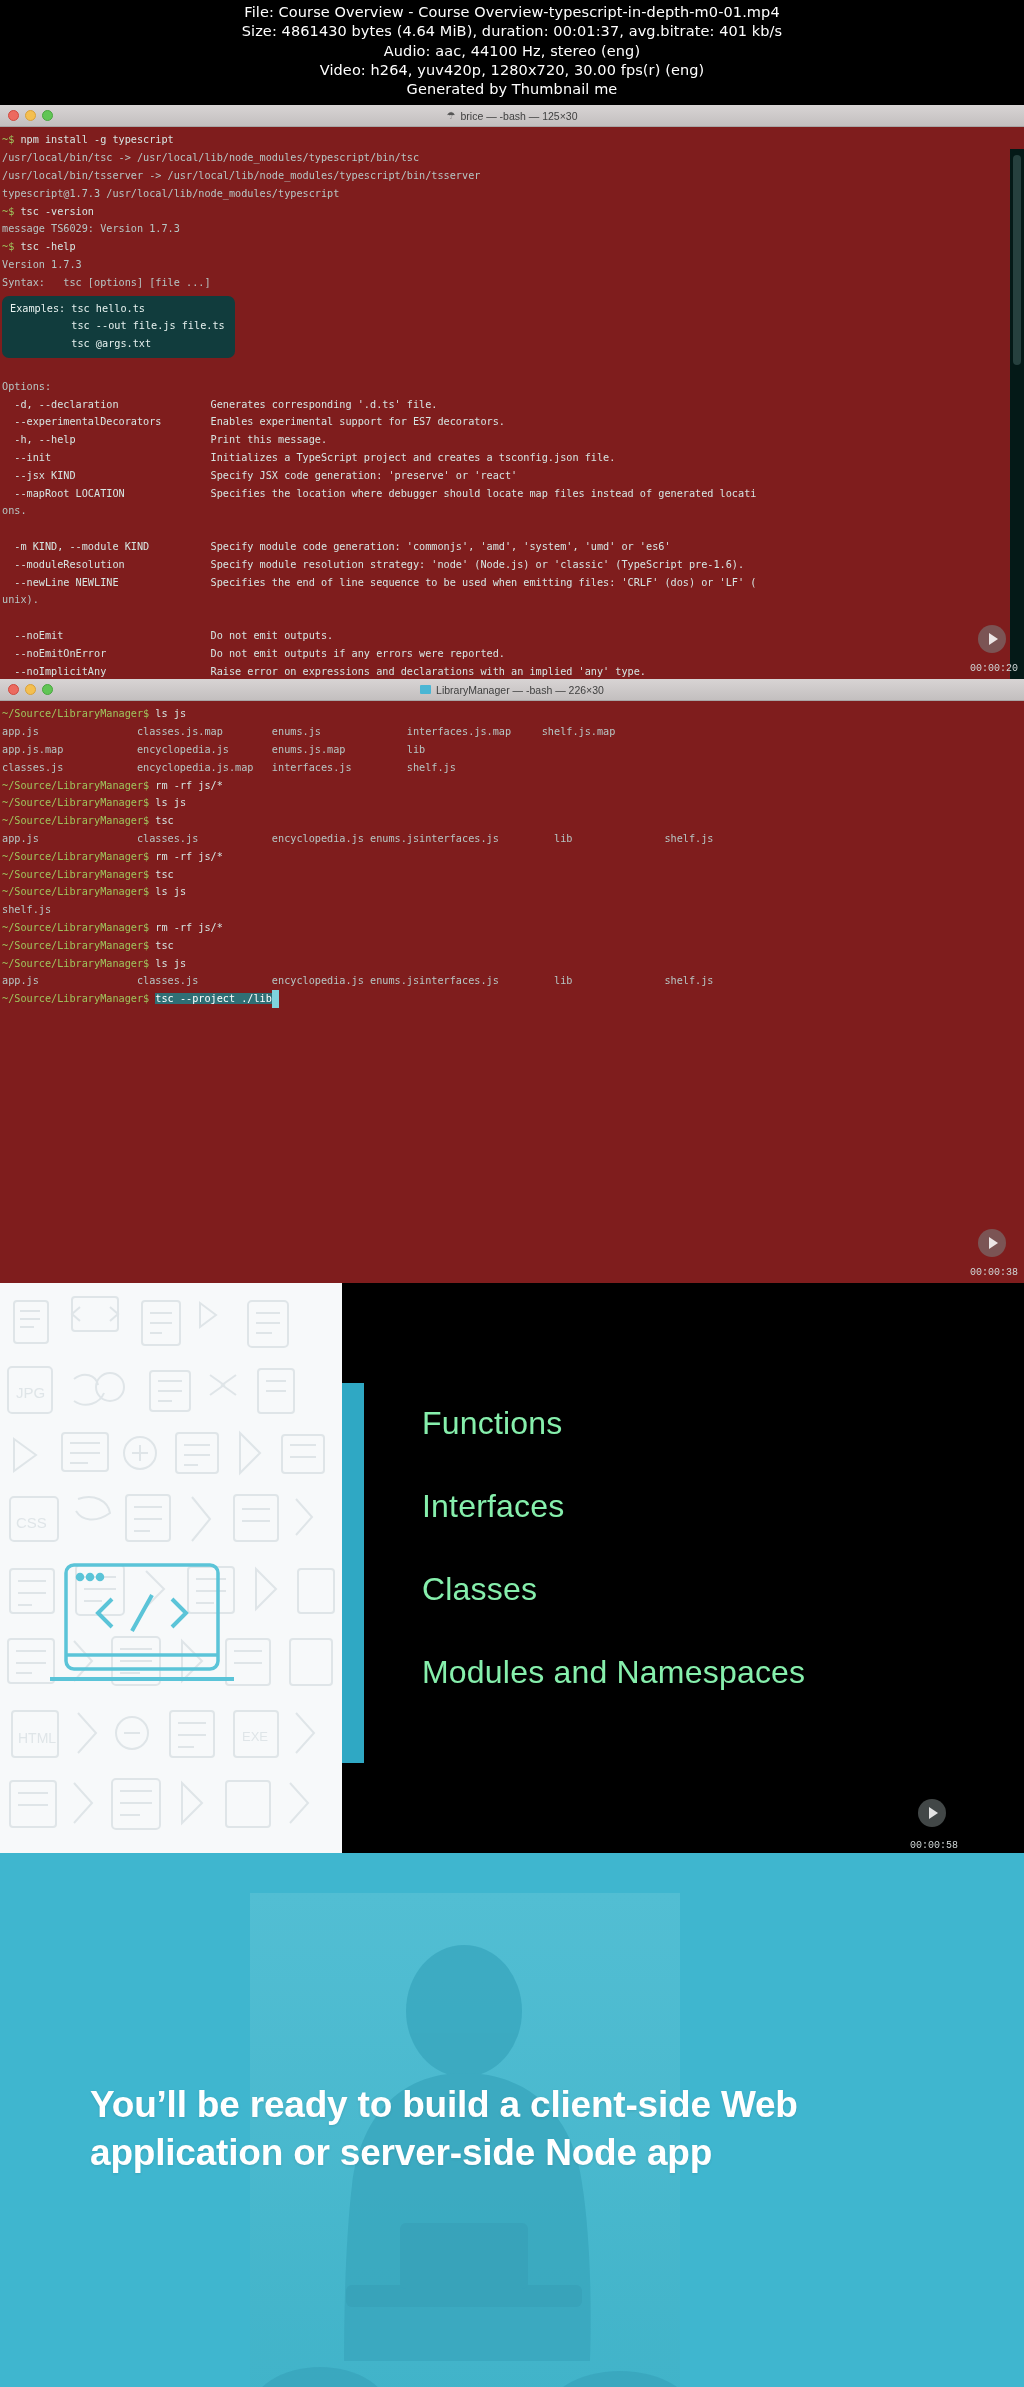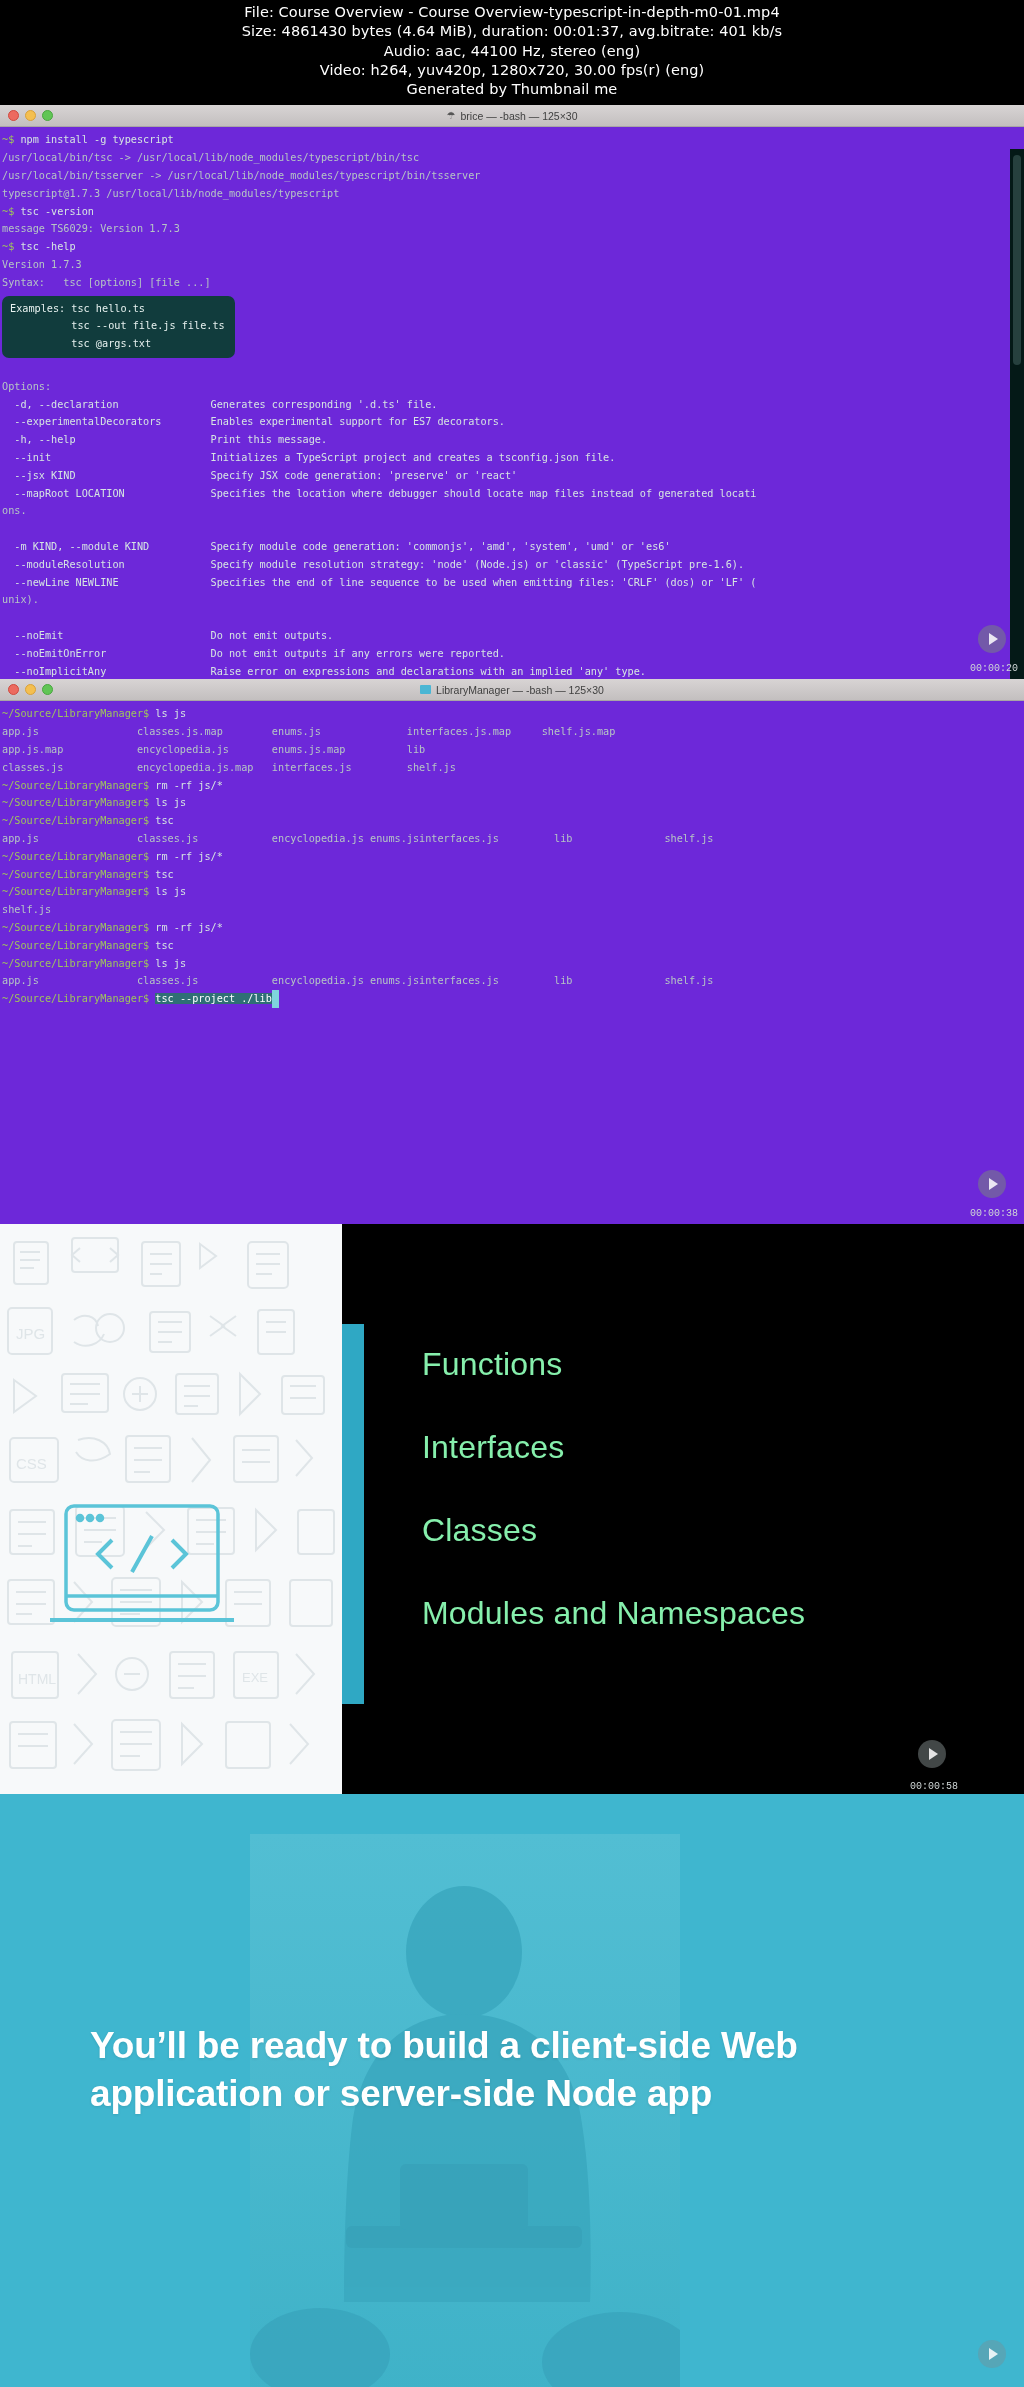--- a/index.html
+++ b/index.html
@@ -54,32 +54,32 @@
     display: flex;
     align-items: center;
     justify-content: center;
     gap: 5px;
     pointer-events: none;
   }
   .folder-ico { width: 11px; height: 9px; background: #4ab6d4; border-radius: 1px; display:inline-block; }
   .home-ico { font-size: 10px; color: #555; }
 
   .term-body {
-    background: #6d28d9;
+    background: #7f1d1d;
     color: #d6e5e2;
     font-family: "DejaVu Sans Mono", monospace;
     font-size: 10.2px;
     line-height: 17.8px;
     padding: 4px 0 6px 2px;
     white-space: pre;
     position: relative;
     overflow: hidden;
   }
   .term1 .term-body { height: 552px; }
-  .term2 .term-body { height: 523px; }
+  .term2 .term-body { height: 582px; }
   .term-body .prompt { color: #9fc45d; }
   .term-body .dim { color: #b6c6c4; }
   .term-body .hl-block {
     display: inline-block;
     background: #113c3d;
     border-radius: 7px;
     padding: 4px 10px 5px 8px;
     margin: 4px 0 2px 0;
     color: #e8f2f0;
   }
@@ -284,21 +284,21 @@
 
 <div class="term term2">
   <div class="titlebar">
     <div class="lights">
       <span class="light red"></span>
       <span class="light yellow"></span>
       <span class="light green"></span>
     </div>
     <div class="title-center">
       <span class="folder-ico"></span>
-      <span>LibraryManager — -bash — 125×30</span>
+      <span>LibraryManager — -bash — 226×30</span>
     </div>
   </div>
   <div class="term-body"><span id="term2lines"><span class="prompt">~/Source/LibraryManager$ </span><span>ls js
 </span><span class="dim">app.js                classes.js.map        enums.js              interfaces.js.map     shelf.js.map
 </span><span class="dim">app.js.map            encyclopedia.js       enums.js.map          lib
 </span><span class="dim">classes.js            encyclopedia.js.map   interfaces.js         shelf.js
 </span><span class="prompt">~/Source/LibraryManager$ </span><span>rm -rf js/*
 </span><span class="prompt">~/Source/LibraryManager$ </span><span>ls js
 </span><span class="prompt">~/Source/LibraryManager$ </span><span>tsc
 </span><span class="dim">app.js                classes.js            encyclopedia.js enums.jsinterfaces.js         lib               shelf.js

